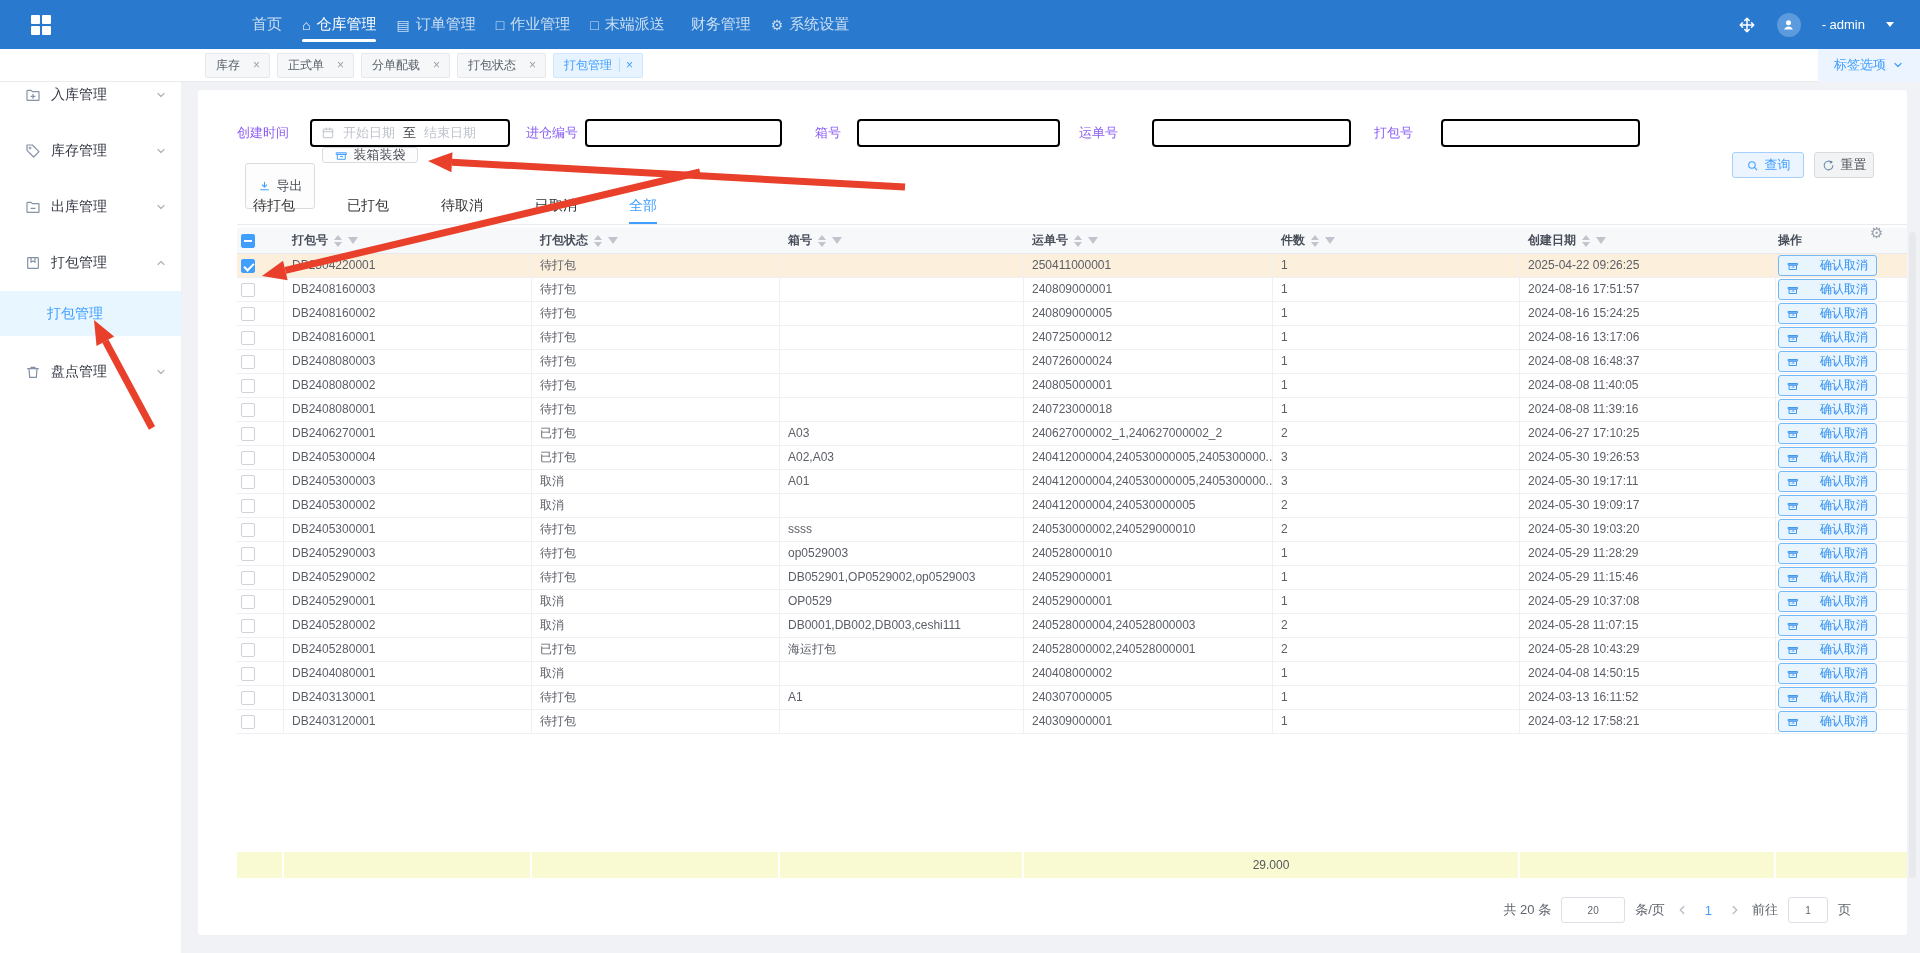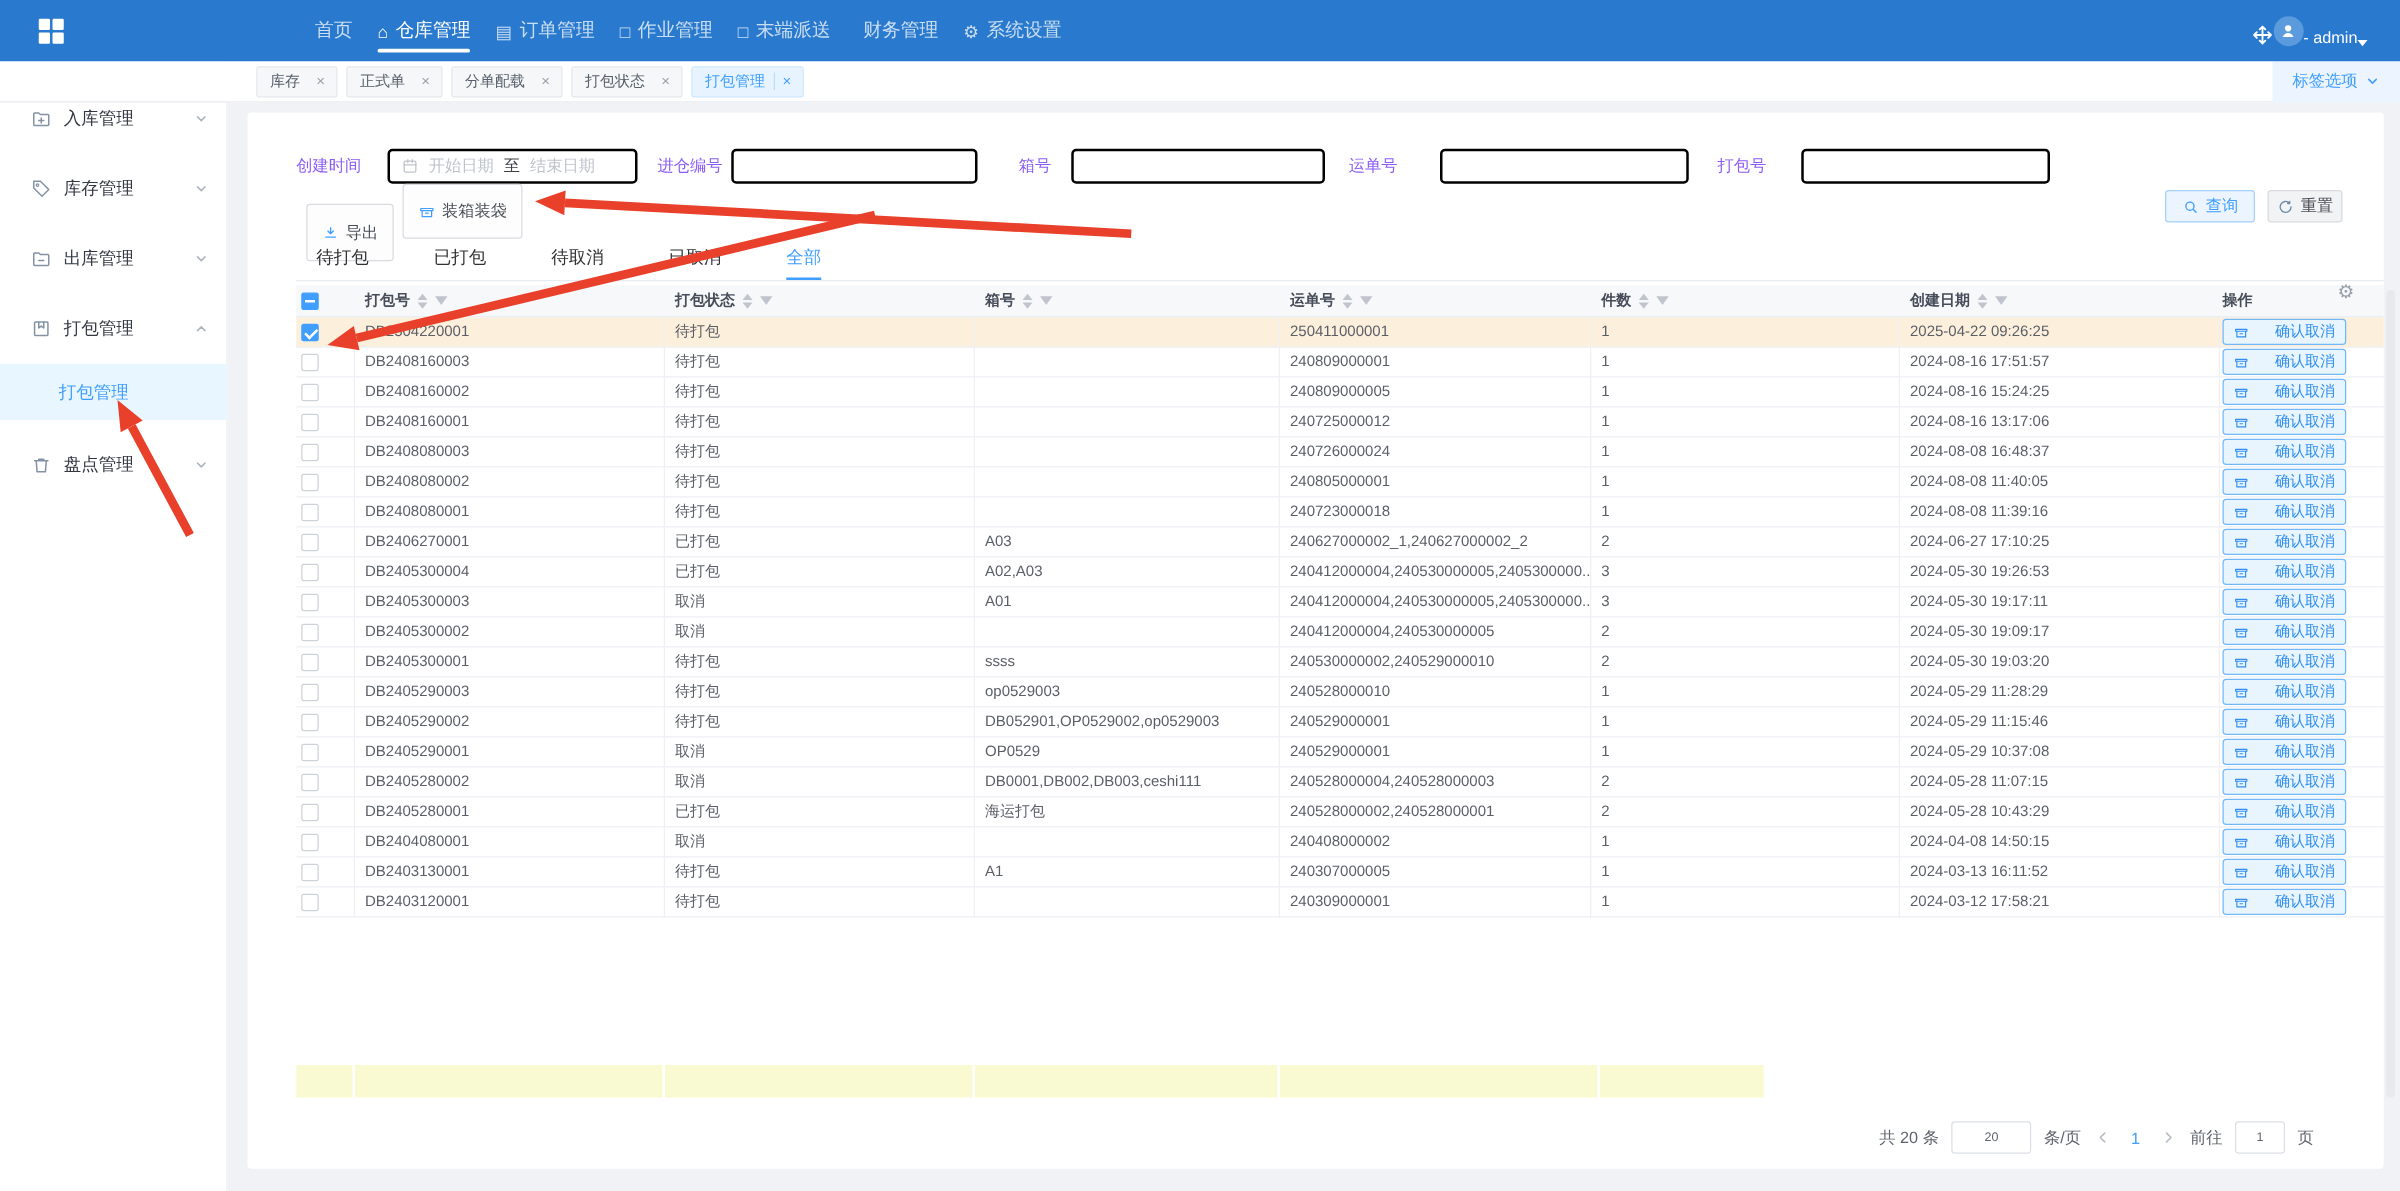--- a/index.html
+++ b/index.html
@@ -8,21 +8,21 @@
 svg{display:block}
 
 #topbar{position:absolute;left:0;top:0;width:1920px;height:49px;background:#2979ce;display:flex;align-items:center;z-index:30}
 #logo{margin-left:31px;width:20px;height:20px;display:grid;grid-template-columns:9px 9px;grid-template-rows:9px 9px;gap:2px;cursor:pointer}
 #logo i{background:#fff;border-radius:1px}
 #nav-menu{display:flex;margin-left:185px;height:100%}
 .nav-item{display:flex;align-items:center;gap:6px;padding:4px 10px;color:rgba(255,255,255,.75);font-size:15px;cursor:pointer;position:relative;height:100%}
 .nav-item.active{color:#fff}
 .nav-item.active:after{content:"";position:absolute;left:10px;right:10px;bottom:7px;height:3px;background:#fff;border-radius:2px}
 .nav-ic{font-size:14px;line-height:1}
-#topbar-right{margin-left:auto;display:flex;align-items:flex-end;gap:0;margin-right:26px;color:#fff}
+#topbar-right{margin-left:auto;display:flex;align-items:center;gap:21px;margin-right:26px;color:#fff}
 .tb-ic{width:18px;height:18px;color:#fff;cursor:pointer}
 #avatar{width:24px;height:24px;border-radius:50%;background:#5b9bdd;display:flex;align-items:center;justify-content:center;cursor:pointer}
 #avatar svg{width:15px;height:15px;color:#fff}
 #user-name{font-size:13px;cursor:pointer}
 #user-caret{width:0;height:0;border-left:4px solid transparent;border-right:4px solid transparent;border-top:5px solid #fff;cursor:pointer}
 
 #tagbar{position:absolute;left:0;top:49px;width:1920px;height:33px;background:#fff;border-bottom:1px solid #e9ebef;display:flex;align-items:center;z-index:20}
 #tag-tabs{display:flex;gap:7px;margin-left:205px}
 .tag-tab{height:25px;display:flex;align-items:center;padding:0 3px 0 10px;background:#f6f7f9;border:1px solid #e6e8eb;border-radius:2px;font-size:12px;color:#57606a;cursor:pointer}
 .tag-tab .x{margin-left:7px;padding:0 6px;color:#9aa1ab}
@@ -45,21 +45,21 @@
 .flabel{position:absolute;top:29px;height:28px;line-height:28px;font-size:13px;color:#8b5cf6}
 .fin{position:absolute;top:29px;height:28px;border:2px solid #000000;border-radius:4px;background:#fff;font-size:13px;color:#3d4249;padding:0 10px;outline:none}
 #date-input{left:112px;width:200px;display:flex;align-items:center;gap:8px;padding:0 9px;cursor:pointer}
 #date-input .ph{color:#bfc4cc;font-size:13px}
 #date-input .sep{color:#3d4249;font-size:13px}
 #date-input svg{width:14px;height:14px;color:#c0c4cc;flex:none}
 .btn{position:absolute;display:inline-flex;align-items:center;justify-content:center;gap:6px;border-radius:3px;font-size:13px;cursor:pointer;border:1px solid #d9dbe0;background:#fdfdfd;color:#4a4f57}
 .btn svg{width:13px;height:13px}
 #btn-export{left:47px;top:73px;width:70px;height:46px}
 #btn-export svg,#btn-packbag svg{color:#409eff}
-#btn-packbag{left:124px;top:57px;width:96px;height:44px}
+#btn-packbag{left:124px;top:57px;width:96px;height:16px}
 #btn-query{left:1534px;top:62px;width:72px;height:26px;background:#ecf5ff;border-color:#a3d0ff;color:#409eff}
 #btn-reset{left:1616px;top:62px;width:60px;height:26px;background:#f2f3f5;border-color:#d8dade}
 #btn-reset svg{color:#6d8cab}
 
 #status-tabs{position:absolute;left:39px;top:99px;width:1670px;border-bottom:1px solid #e8ebf0;padding-left:16px}
 .stab{display:inline-block;padding:8px 0 9px;margin-right:52px;font-size:14px;color:#303133;cursor:pointer}
 .stab.active{color:#409eff;border-bottom:2px solid #409eff;padding-bottom:7px}
 
 #thead{position:absolute;left:39px;top:138px;width:1670px;height:26px;display:flex;background:#f7f8fa;border-bottom:1px solid #e6e9ef}
 .th{display:flex;align-items:center;padding:0 8px;font-weight:bold;color:#464c58;font-size:12px;white-space:nowrap;overflow:hidden}
@@ -788,20 +788,21 @@
       </button>
     </div>
   </div>
     </div>
 
   <div id="summary">
     <div class="sc w0"></div>
     <div class="sc w1"></div>
     <div class="sc w2"></div>
     <div class="sc w3"></div>
+    <div class="sc w45">29.000</div>
     <div class="sc w6"></div>
     <div class="sc w7"></div>
   </div>
 
   <div id="pager">
     <span>共 20 条</span>
     <input class="pg-box" value="20" style="">
     <span>条/页</span>
     <svg class="pg-chev left">
         <use href="#i-chev"></use>

